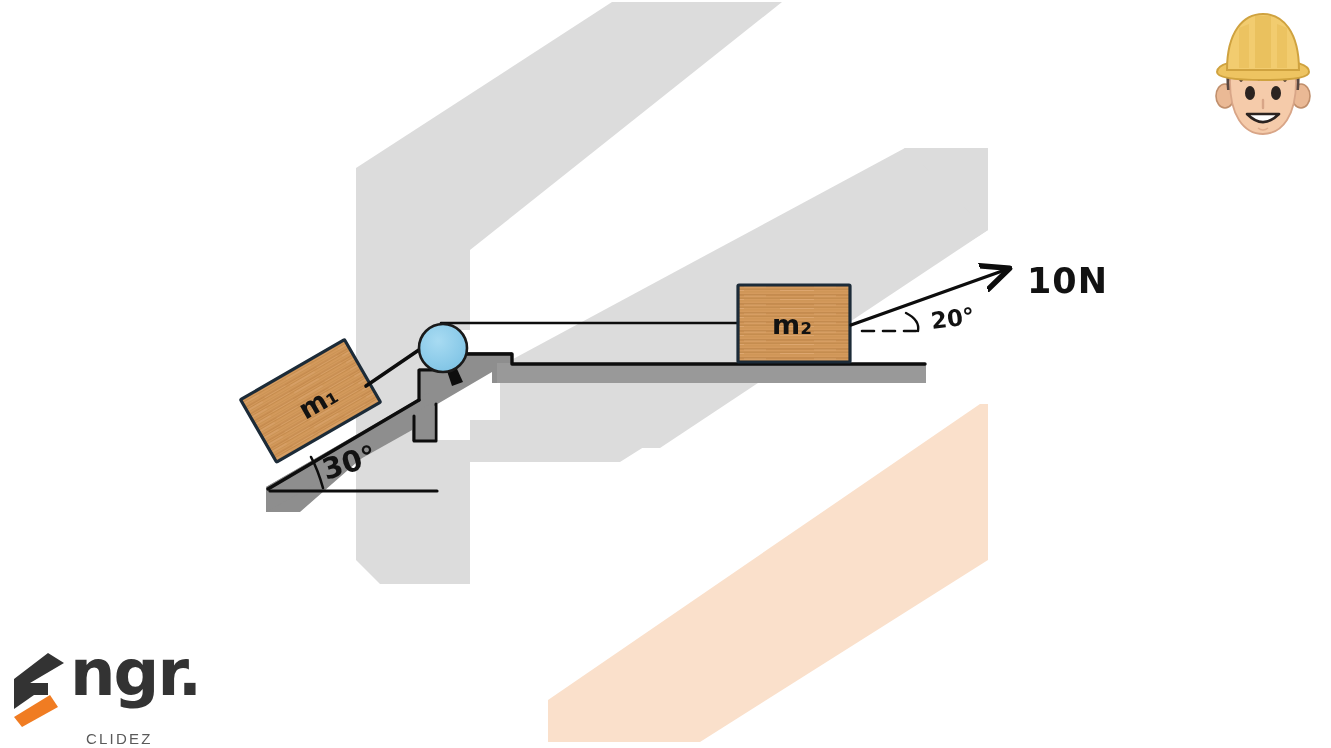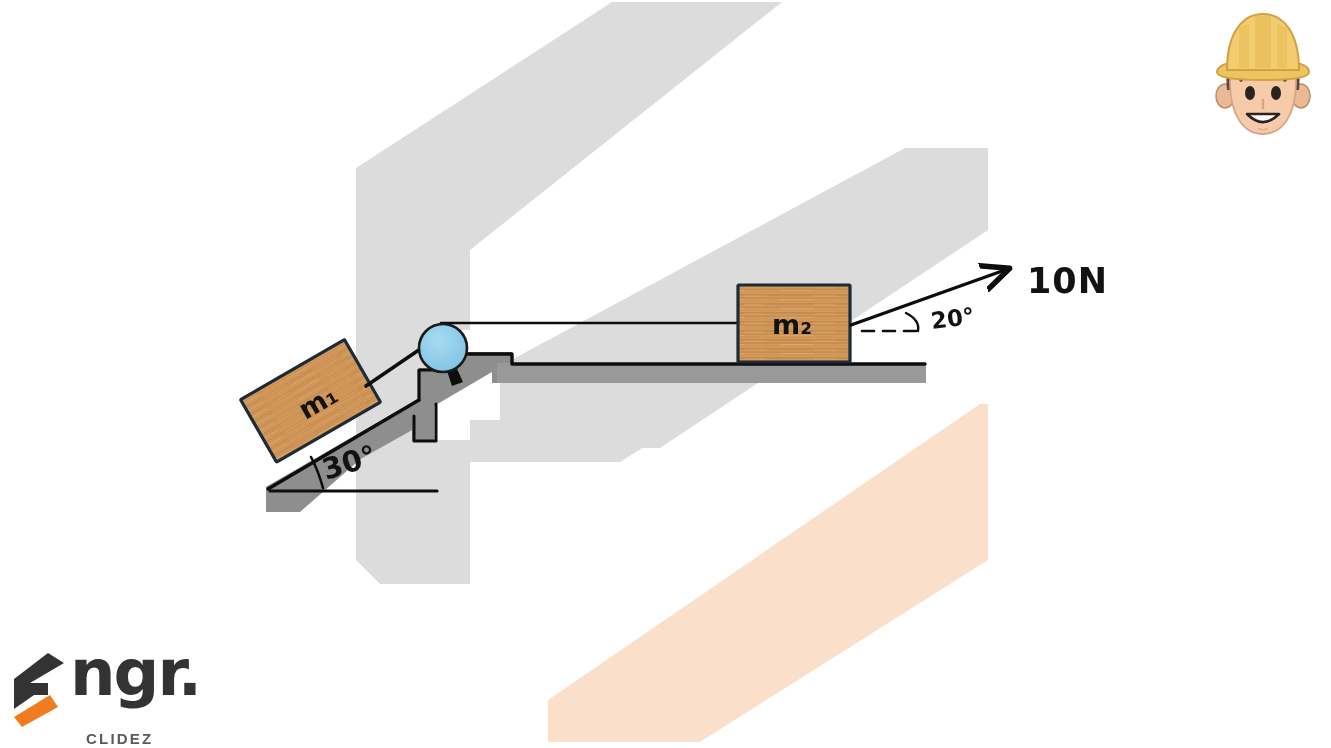--- a/index.html
+++ b/index.html
@@ -57,21 +57,21 @@
     font-size: 64px;
     letter-spacing: -2px;
     color: #333333;
     line-height: 1;
   }
   .logo-sub {
     position: absolute;
     left: 78px;
     top: 85px;
     font-family: "Liberation Sans", sans-serif;
-    font-weight: 700;
+    font-weight: 400;
     font-size: 15px;
     letter-spacing: 2.2px;
     color: #5a5a5a;
   }
 </style>
 </head>
 <body>
 
 <div id="stage">
 

